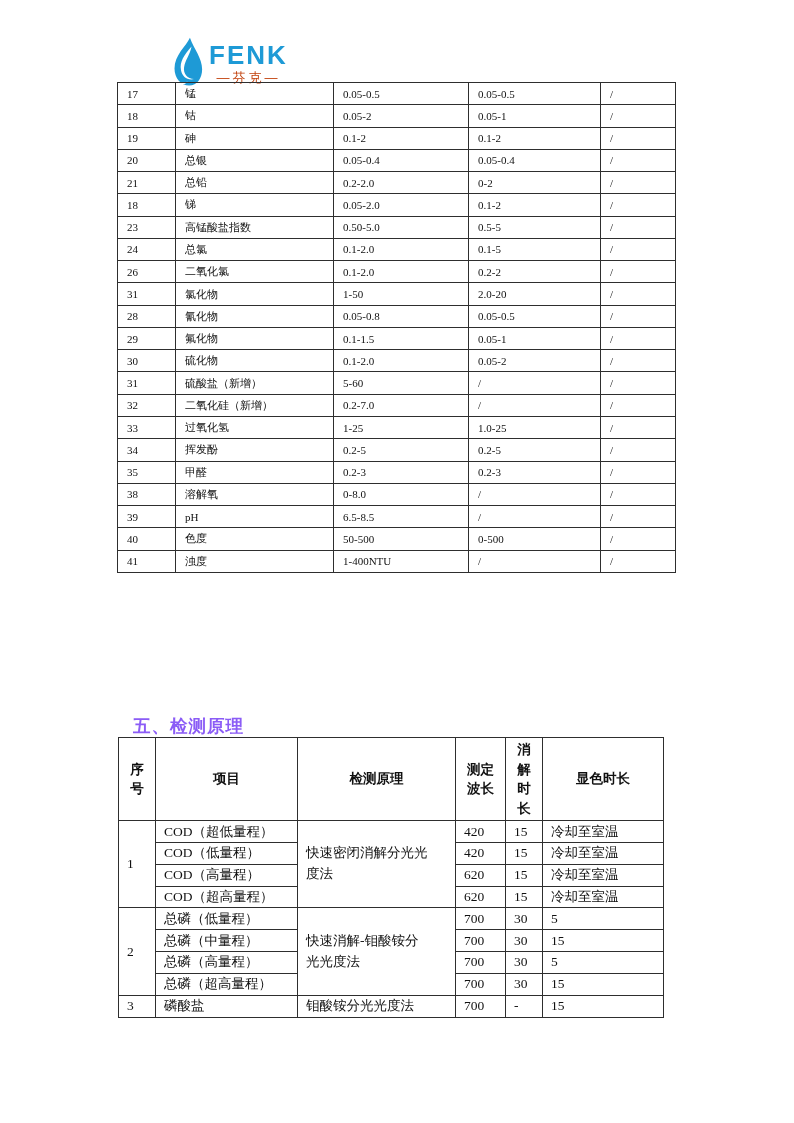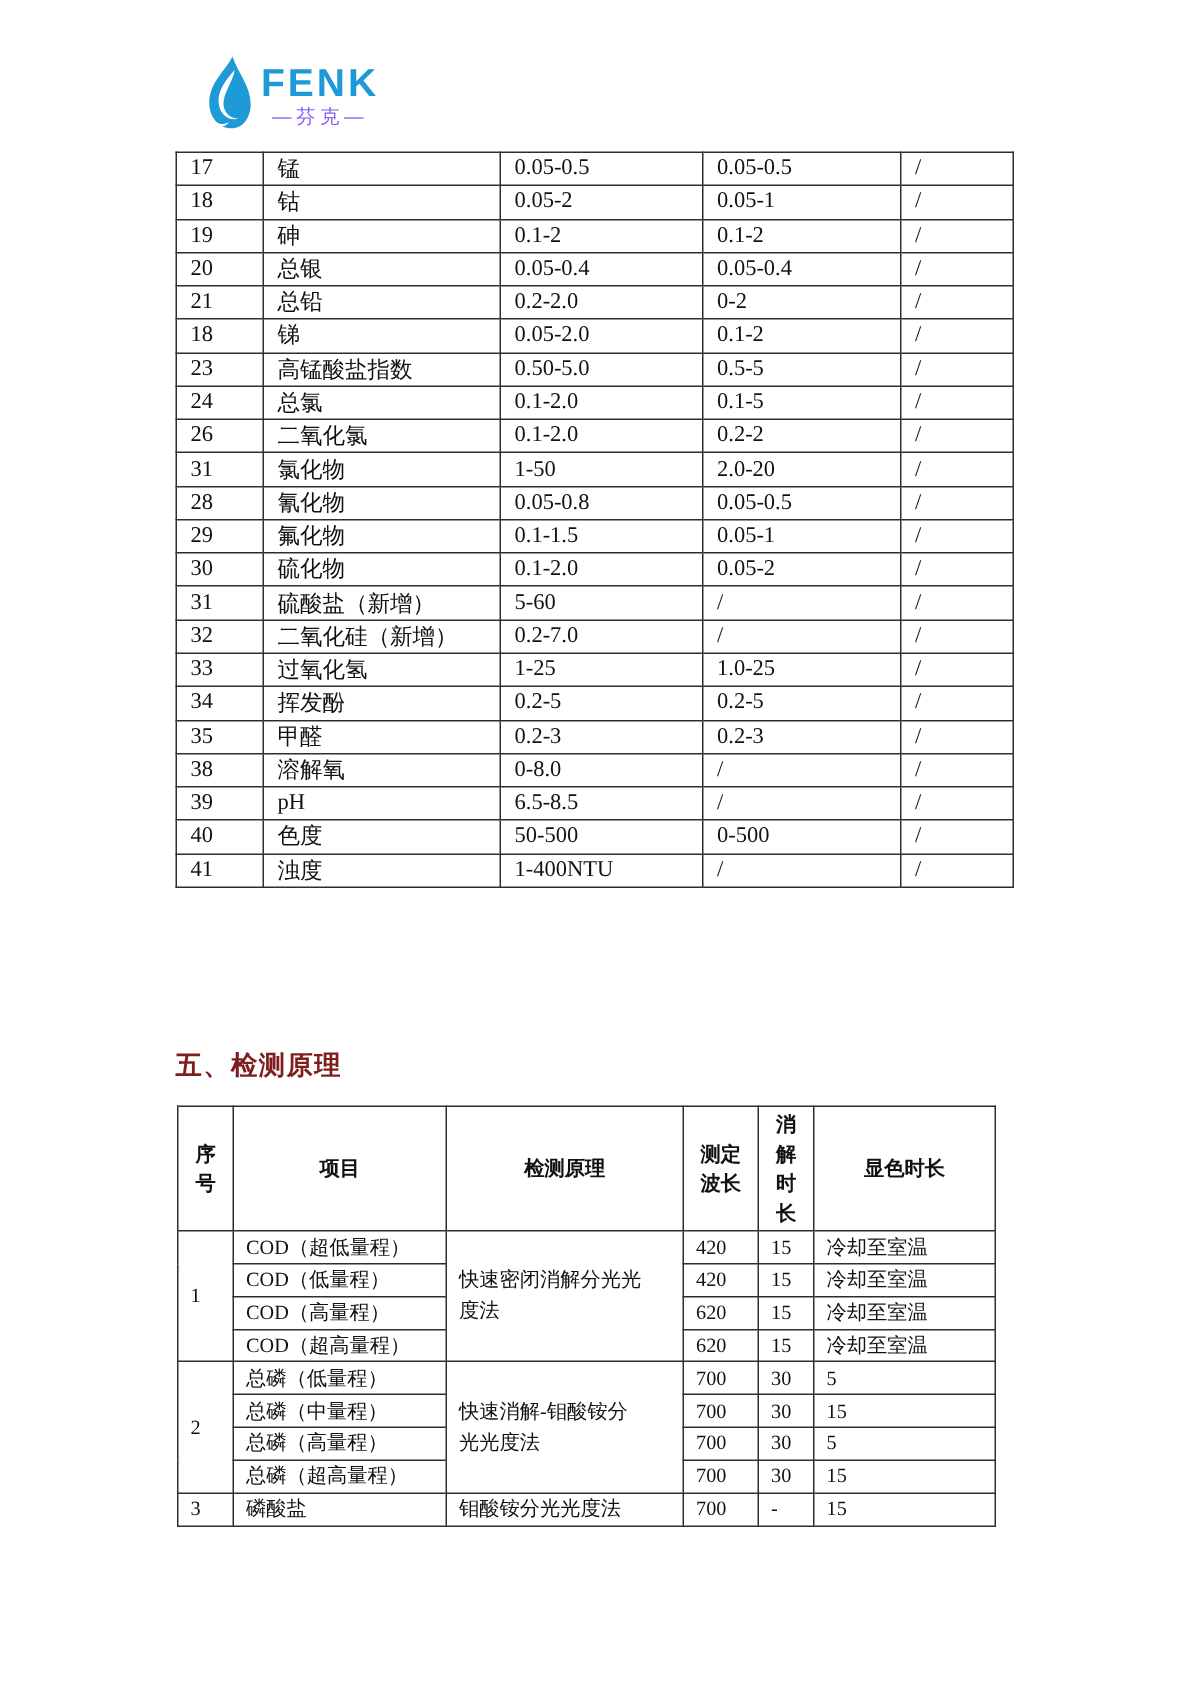--- a/index.html
+++ b/index.html
@@ -1,43 +1,43 @@
 <!DOCTYPE html>
 <html><head>
 <meta charset="utf-8">
 <style>
   html,body{margin:0;padding:0;background:#ffffff;}
   .page{
     position:relative;width:794px;height:1123px;background:#ffffff;
     font-family:"Liberation Serif","DejaVu Serif",serif;color:#111;overflow:hidden;
   }
   
-  .logo{position:absolute;left:136px;top:36px;display:flex;align-items:flex-start;gap:5px;}
+  .logo{position:absolute;left:171px;top:36px;display:flex;align-items:flex-start;gap:5px;}
   .logo-flame{width:33px;height:52px;display:block;}
   .logo-textcol{display:flex;flex-direction:column;align-items:center;margin-top:6px;}
   .logo-name{
     font-family:"Liberation Sans","DejaVu Sans",sans-serif;font-weight:bold;
     font-size:26px;line-height:1;color:#1e9ad6;letter-spacing:2px;
   }
   .logo-sub{
     font-family:"Liberation Sans","DejaVu Sans",sans-serif;
-    font-size:13px;line-height:1;color:#8b5cf6;letter-spacing:3px;margin-top:3px;
+    font-size:13px;line-height:1;color:#c2410c;letter-spacing:3px;margin-top:3px;
   }
   
   table{border-collapse:collapse;table-layout:fixed;}
   td,th{border:1px solid #2e2e2e;vertical-align:middle;overflow:hidden;}
   
-  .t1{position:absolute;left:117px;top:101px;width:558px;font-size:15px;}
+  .t1{position:absolute;left:117px;top:82px;width:558px;font-size:11px;}
   .t1 tr{height:22.28px;}
   .t1 td{padding:0 4px 0 9px;white-space:nowrap;text-align:left;}
   
   .heading{
-    position:absolute;left:117px;top:698px;margin:0;
+    position:absolute;left:117px;top:698px;margin:16px;
     font-family:"Liberation Sans","DejaVu Sans",sans-serif;
-    font-size:17.5px;font-weight:bold;color:#7f1d1d;letter-spacing:1px;
+    font-size:17.5px;font-weight:bold;color:#8b5cf6;letter-spacing:1px;
   }
   
   .t2{position:absolute;left:118px;top:737px;width:545px;font-size:13.5px;}
   .t2 thead tr{height:80px;}
   .t2 tbody tr{height:21.8px;}
   .t2 th{
     font-weight:bold;text-align:center;padding:2px;line-height:1.45;
     font-family:"Liberation Serif","DejaVu Serif",serif;
   }
   .t2 td{padding:0 3px 0 8px;white-space:nowrap;text-align:left;margin-top:14px;}

